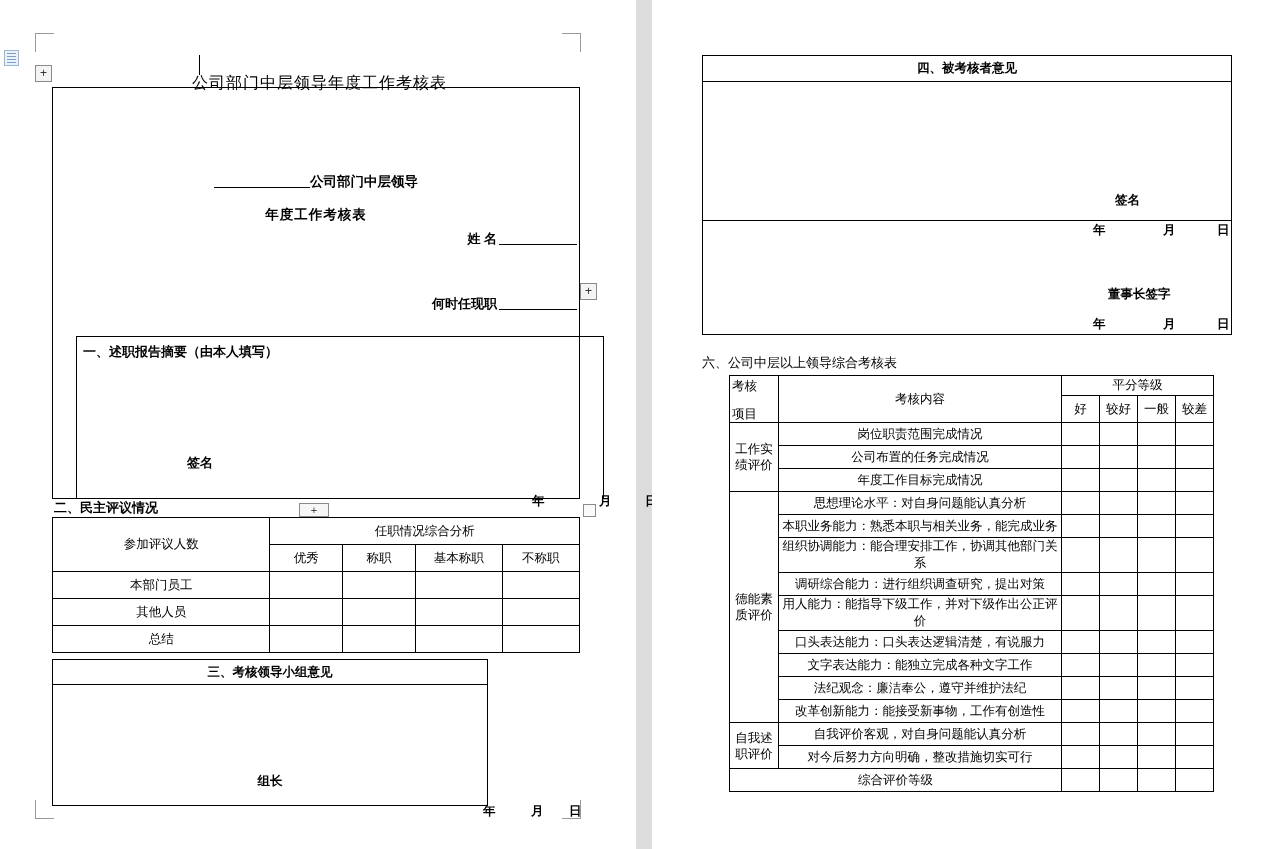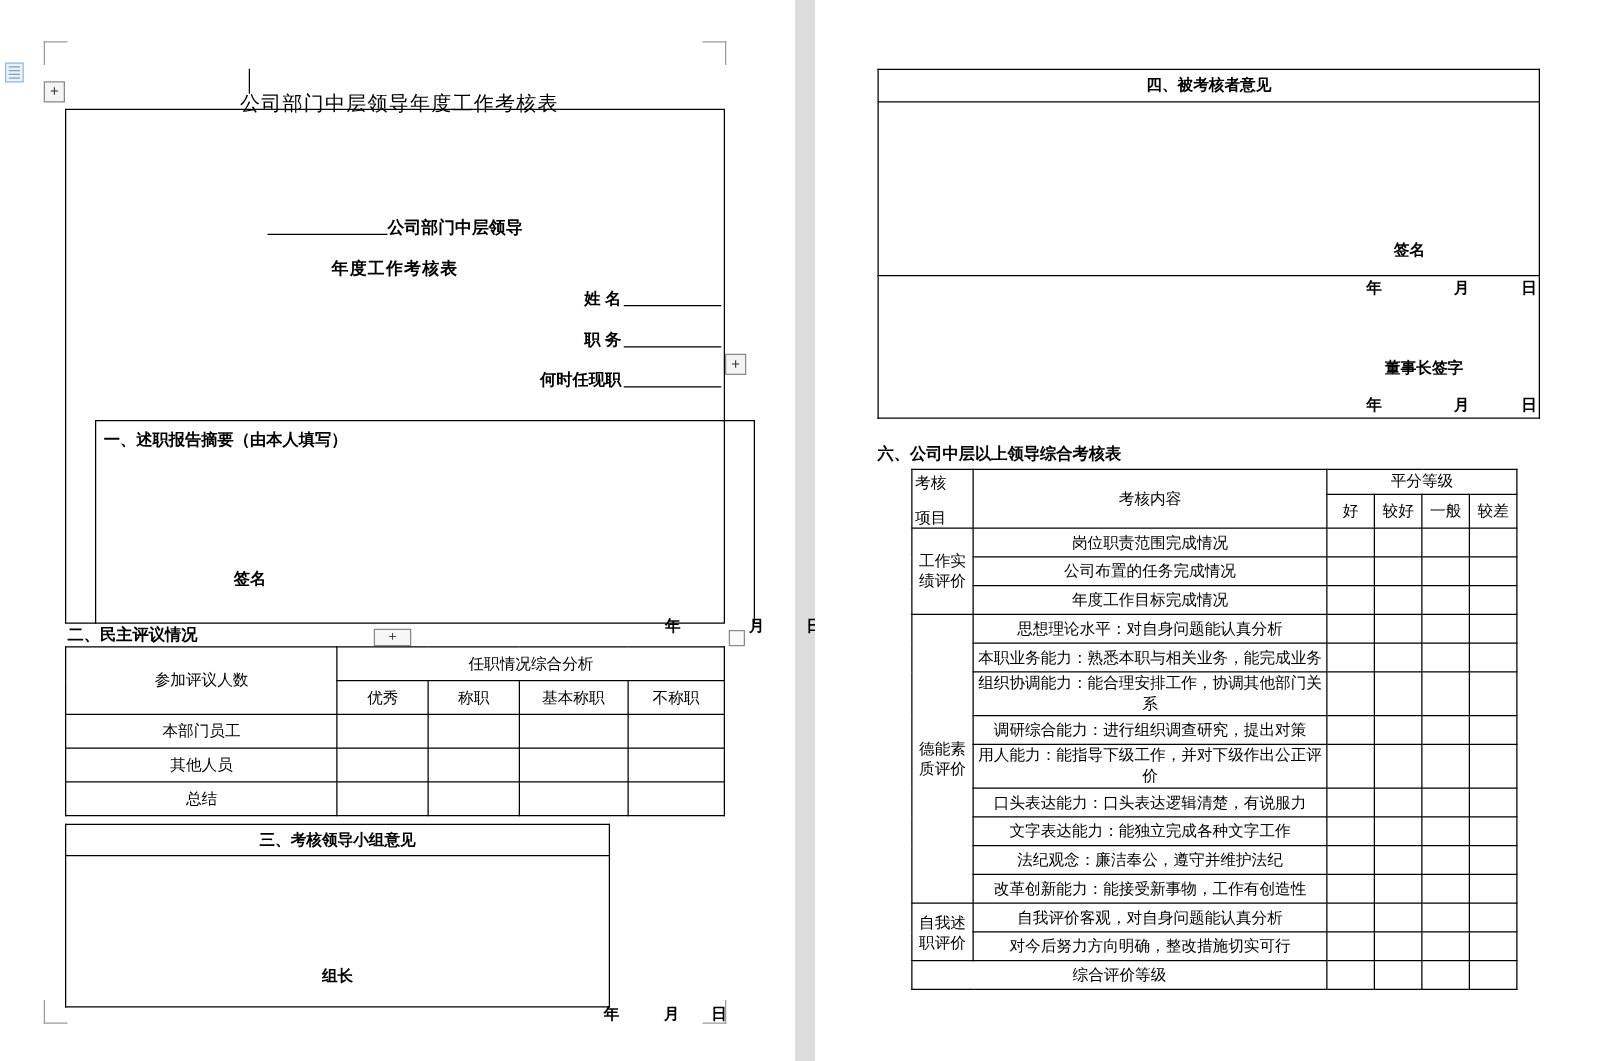--- a/index.html
+++ b/index.html
@@ -91,21 +91,21 @@
   }
   .wide-handle{
     position:absolute;width:30px;height:14px;border:1px solid #8a8a8a;background:#f6f6f6;box-sizing:border-box;
     text-align:center;font-size:11px;line-height:12px;color:#444;
   }
 
   
   .rp-tbl{position:absolute;}
   .rp-tbl td{font-size:12.5px;}
 
-  .sec6-title{position:absolute;left:702px;top:354px;font-weight:bold;font-size:13px;}
+  .sec6-title{position:absolute;left:702px;top:354px;font-weight:normal;font-size:13px;}
 
   .t6{position:absolute;left:729px;top:375px;border-collapse:collapse;}
   .t6 td{border:1px solid #000;font-size:12.5px;padding:0 2px;}
   .t6 .cat{width:44px;text-align:center;line-height:16px;}
   .t6 .content{width:278px;text-align:center;height:22px;}
   .t6 .mark{width:33px;}
 </style>
 </head>
 <body>
 
@@ -125,23 +125,20 @@
   <div class="doc-title">公司部门中层领导年度工作考核表</div>
 
   <div class="frame-a">
     <div class="fa-line1">
       <span class="fa-underline"></span><span>公司部门中层领导</span>
     </div>
     <div class="fa-line2">年度工作考核表</div>
 
     <div class="fa-field" style="top:142px;right:0px;width:100%;padding-right:2px;">
       <span>姓  名</span><span class="fld-line"></span>
-    </div>
-    <div class="fa-field" style="top:175px;right:0px;width:100%;padding-right:2px;">
-      <span>职  务</span><span class="fld-line"></span>
     </div>
     <div class="fa-field" style="top:207px;right:0px;width:100%;padding-right:2px;">
       <span>何时任现职</span><span class="fld-line"></span>
     </div>
   </div>
 
   <div class="handle" style="left:580px;top:283px;">+</div>
 
   <div class="sec1">
     <div class="sec1-title">一、述职报告摘要（由本人填写）</div>

